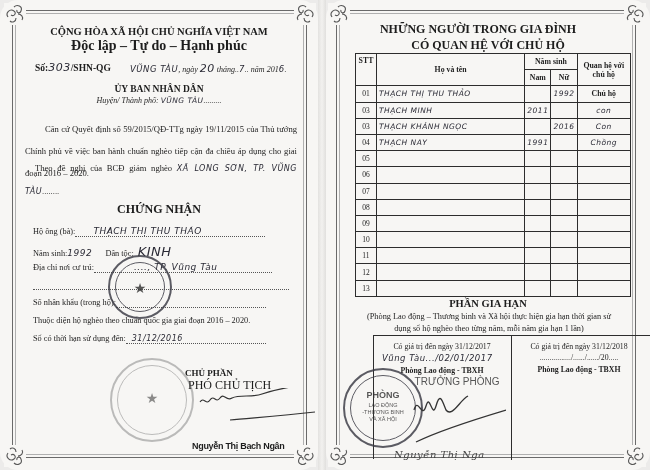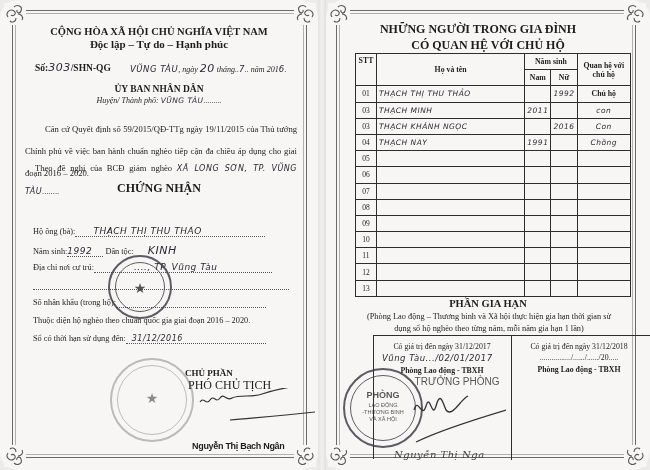--- a/index.html
+++ b/index.html
@@ -18,34 +18,34 @@
 
   .orn { position: absolute; width: 22px; height: 22px; background: #f7f6f4; z-index: 2; }
   .orn svg { width: 22px; height: 22px; }
 
   .hw { font-family: "DejaVu Sans", sans-serif; font-style: italic; color: #2a2a35; letter-spacing: 0.5px; }
   .center { text-align: center; }
   .abs { position: absolute; }
 
   
   .nation { top: 26px; left: 0; width: 318px; font-weight: bold; font-size: 10.5px; }
-  .motto { top: 38px; left: 0; width: 318px; font-weight: bold; font-size: 11px; }
+  .motto { top: 38px; left: 0; width: 318px; font-weight: bold; font-size: 14px; }
   .docnum { top: 61px; left: 35px; font-size: 9.5px; font-weight: bold; }
   .docnum .hw { font-weight: normal; font-size: 11px; }
   .dateline { top: 62px; left: 130px; font-size: 8px; font-style: italic; }
   .dateline .hw { font-size: 8.5px; }
   .dateline .hwbig { font-size: 11px; }
   .council { top: 84px; left: 0; width: 318px; font-weight: bold; font-size: 9.5px; }
   .district { top: 96px; left: 0; width: 318px; font-size: 8px; font-style: italic; }
   .district .hw { font-size: 7.5px; font-style: italic; }
   .para { left: 25px; width: 272px; font-size: 8.6px; line-height: 22px; text-align: justify; }
   .para.p1 { top: 118px; text-indent: 20px; }
   .para.p2 { top: 157px; text-indent: 10px; }
   .para .hw { font-size: 8px; }
-  .certify { top: 181px; left: 0; width: 318px; font-weight: bold; font-size: 12px; }
+  .certify { top: 202px; left: 0; width: 318px; font-weight: bold; font-size: 12px; }
 
   .field { left: 33px; width: 258px; font-size: 8.3px; height: 13px; white-space: nowrap; overflow: hidden; }
   .field .dots { border-bottom: 1px dotted #555; display: inline-block; }
   .field .hw { font-size: 9px; }
 
   .sig-title { font-weight: bold; font-size: 9px; }
   .sig-sub { font-size: 12px; }
   .sig-name { font-weight: bold; font-size: 9px; font-family: "Liberation Sans", sans-serif; letter-spacing: -0.3px; }
 
   .stamp { position: absolute; border-radius: 50%; border: 2px solid #3a3a44; opacity: 0.82; }
@@ -121,21 +121,21 @@
     <span class="hw">XÃ LONG SƠN, TP. VŨNG TÀU</span>........
   </div>
 
   <div class="abs certify center">CHỨNG NHẬN</div>
 
   <div class="abs field" style="top:226px">
     <span>Hộ ông (bà):</span><span class="dots" style="width:190px"><span class="hw" style="margin-left:18px">THẠCH THỊ THU THẢO</span></span>
   </div>
   <div class="abs field" style="top:244px">
     <span>Năm sinh:</span><span class="dots" style="width:36px"><span class="hw">1992</span></span>
-    <span>Dân tộc:</span><span class="dots" style="width:140px"><span class="hw" style="margin-left:14px;font-size:11px">KINH</span></span>
+    <span>Dân tộc:</span><span class="dots" style="width:140px"><span class="hw" style="margin-left:4px;font-size:13px">KINH</span></span>
   </div>
   <div class="abs field" style="top:262px">
     <span>Địa chỉ nơi cư trú:</span><span class="dots" style="width:178px"><span class="hw" style="margin-left:40px">...., TP. Vũng Tàu</span></span>
   </div>
   <div class="abs field" style="top:280px"><span class="dots" style="width:256px">&nbsp;</span></div>
   <div class="abs field" style="top:298px">
     <span>Số nhân khẩu (trong hộ):</span><span class="dots" style="width:150px">&nbsp;</span>
   </div>
   <div class="abs field" style="top:316px">Thuộc diện hộ nghèo theo chuẩn quốc gia giai đoạn 2016 – 2020.</div>
   <div class="abs field" style="top:334px">

